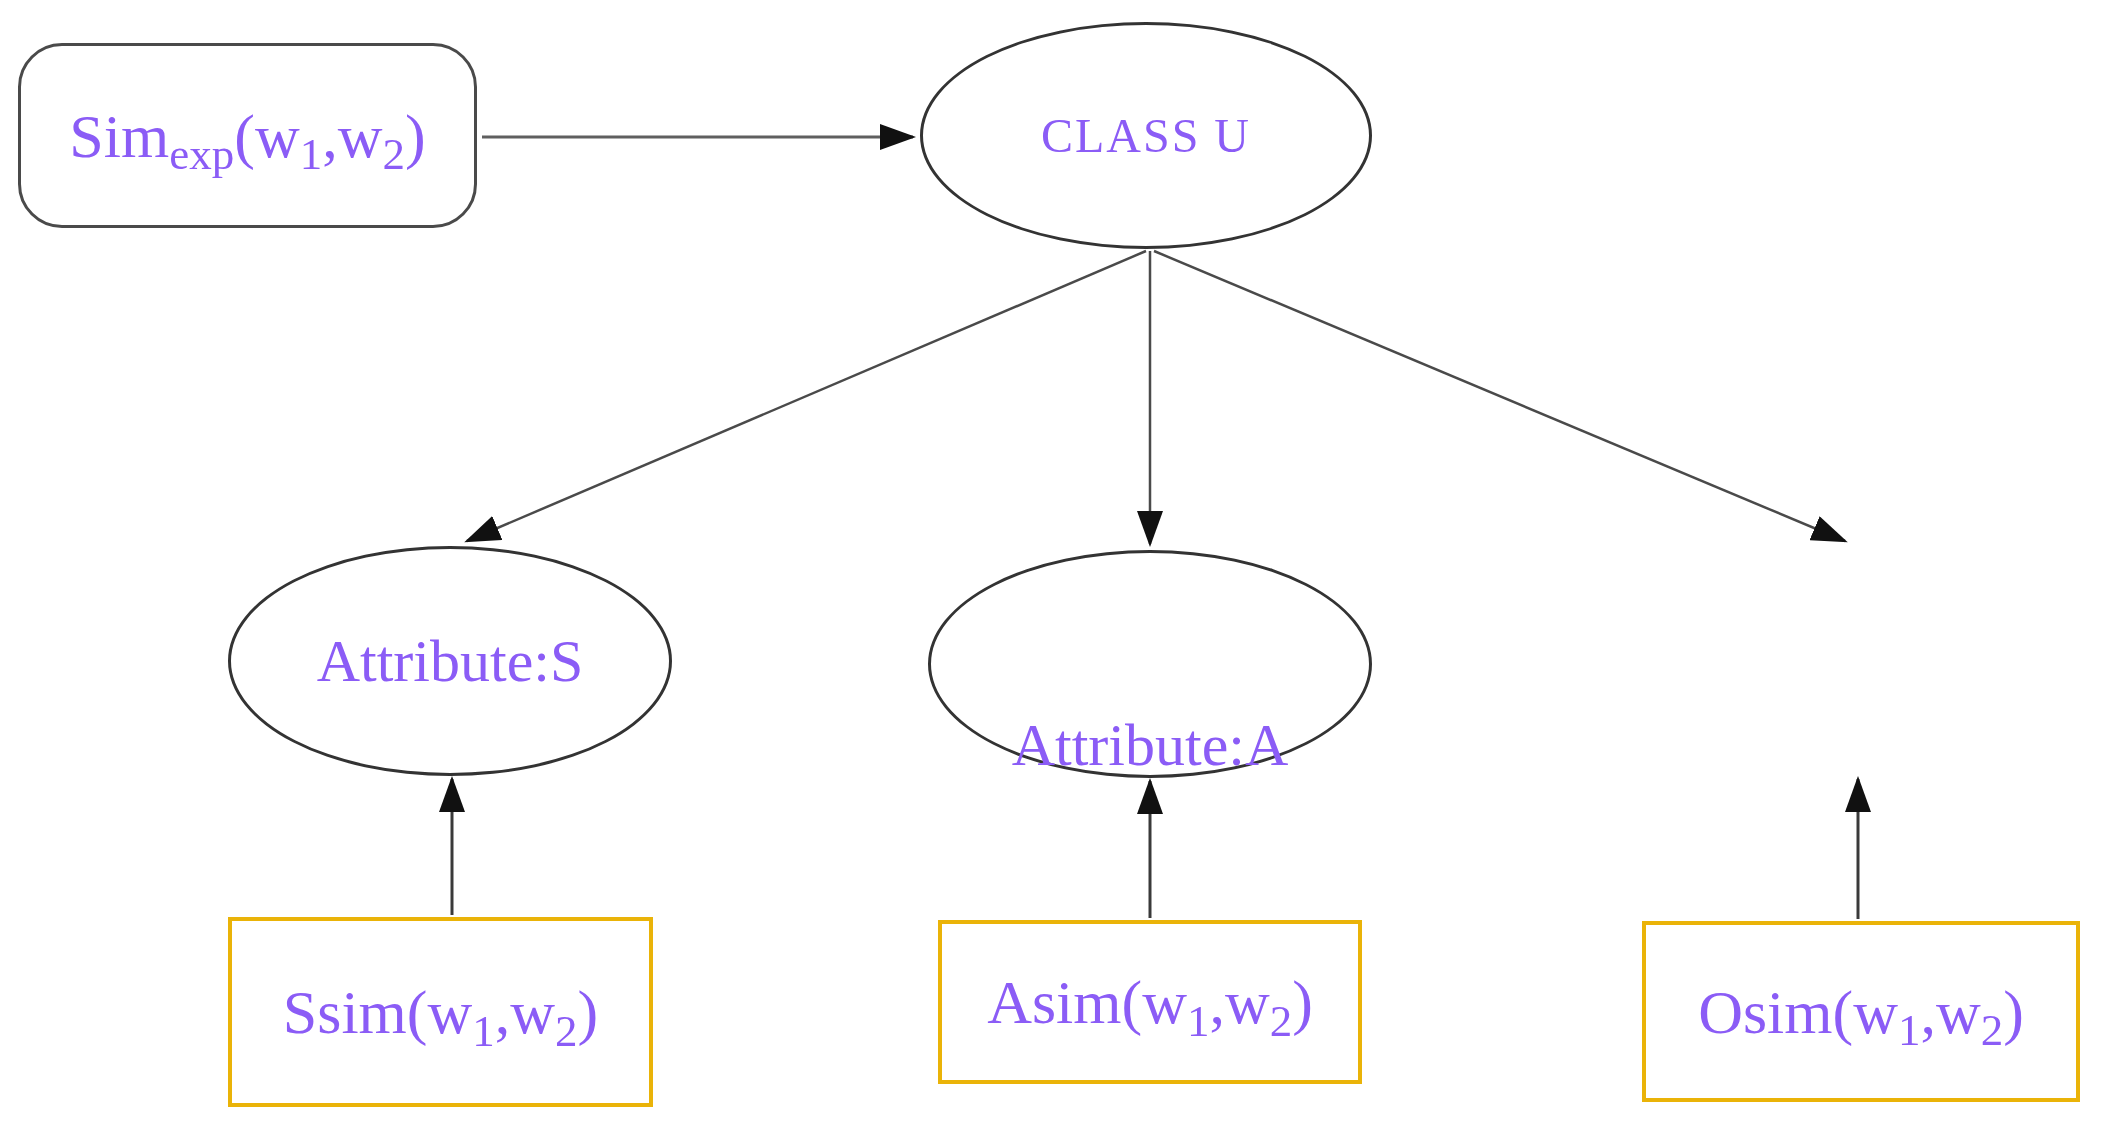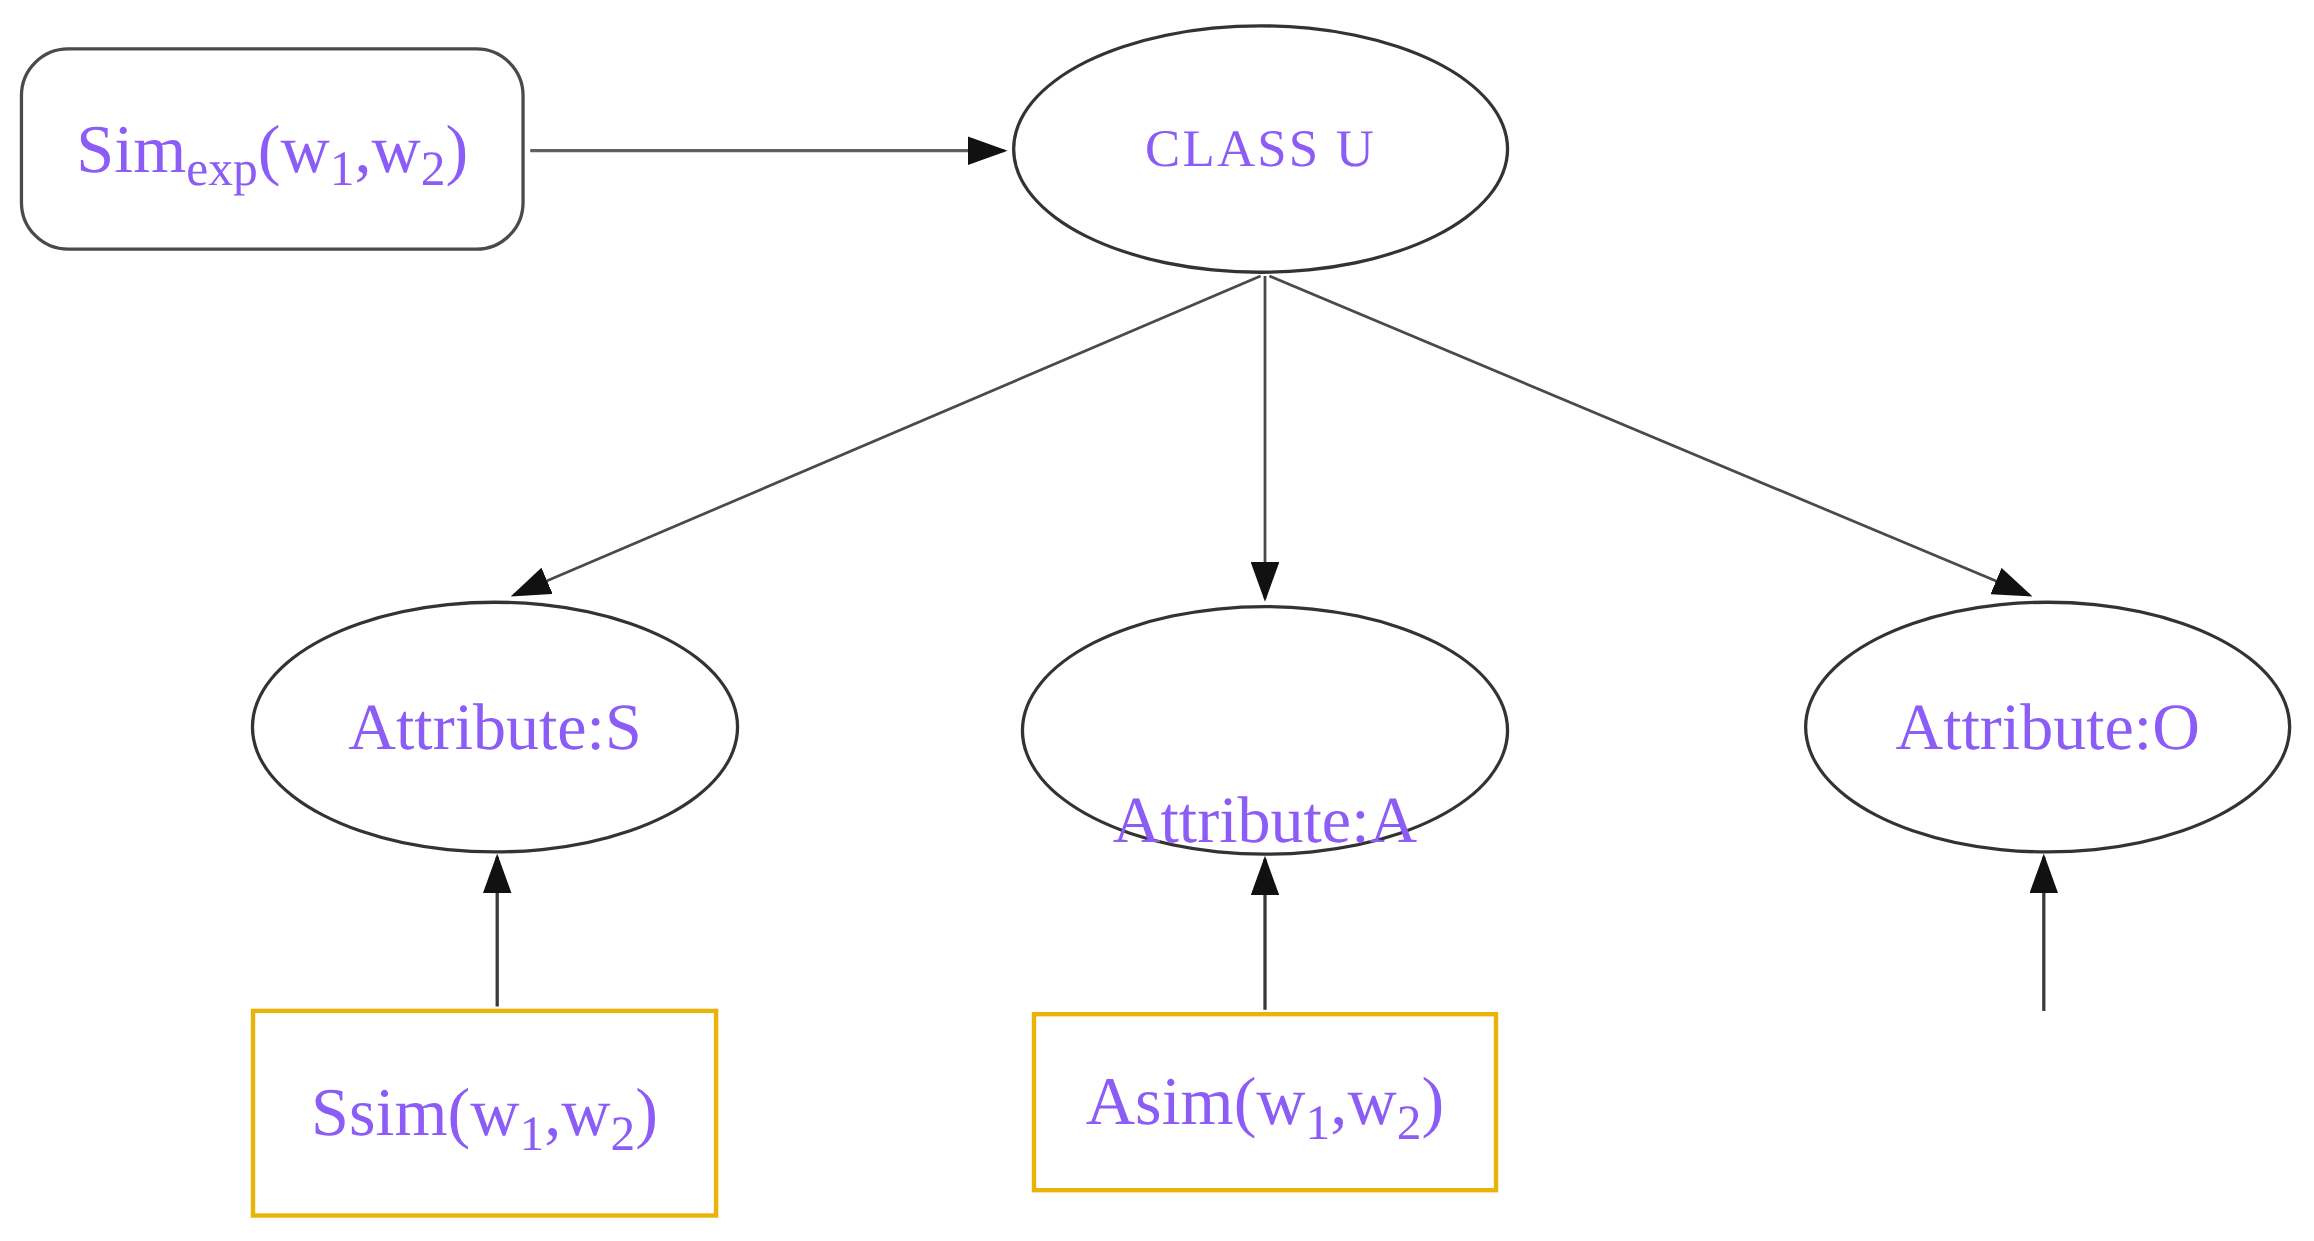--- a/index.html
+++ b/index.html
@@ -102,24 +102,24 @@
   <div class="node ellipse" id="node-class-u">
     <span class="ellipse-label-caps">CLASS U</span>
   </div>
 
   <div class="node ellipse" id="node-attr-s">
     <span class="ellipse-label-large">Attribute:S</span>
   </div>
   <div class="node ellipse" id="node-attr-a">
     <span class="ellipse-label-large">Attribute:A</span>
   </div>
-  <div class="node ellipse" id="node-attr-o">
-    <span class="ellipse-label-large">Attribute:O</span>
-  </div>
 
   <div class="node rect" id="node-ssim">
     <span class="formula"><span>Ssim(w</span><sub>1</sub><span>,w</span><sub>2</sub><span>)</span></span>
   </div>
   <div class="node rect" id="node-asim">
     <span class="formula"><span>Asim(w</span><sub>1</sub><span>,w</span><sub>2</sub><span>)</span></span>
   </div>
+  <div class="node rect" id="node-osim">
+    <span class="formula"><span>Osim(w</span><sub>1</sub><span>,w</span><sub>2</sub><span>)</span></span>
+  </div>
 
 </div>
 
 </body></html>

